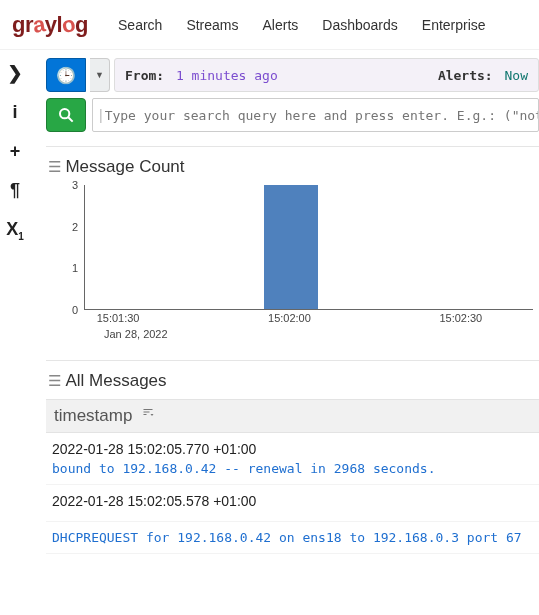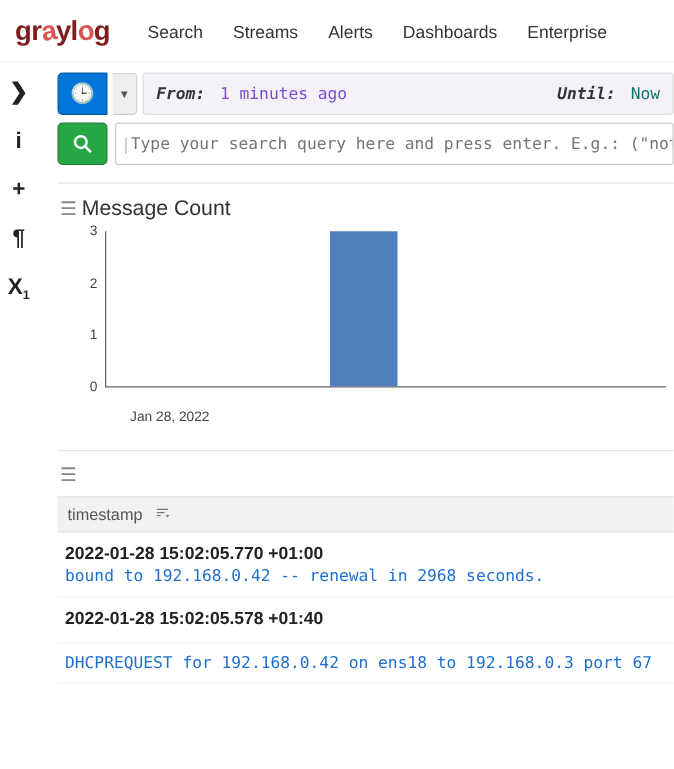--- a/index.html
+++ b/index.html
@@ -17,21 +17,21 @@
     .rail .ricon { font-size: 18px; color: #222; font-weight: bold; }
 
     
     .main { position: absolute; left: 40px; top: 50px; right: 0; bottom: 0; padding: 8px 0 0 6px; }
 
     
     .timebar { display: flex; align-items: center; gap: 4px; margin-bottom: 6px; padding-right: 0; }
     .clockbtn { background: #0275d8; color: #fff; height: 34px; width: 40px; border: 1px solid #025aa5; border-radius: 4px 0 0 4px; display:flex; align-items:center; justify-content:center; font-size:16px; }
     .clockdd { height: 34px; width: 20px; background:#eceeef; border:1px solid #ccc; border-left:none; border-radius:0 4px 4px 0; display:flex; align-items:center; justify-content:center; font-size:9px; color:#555; }
     .trbox { flex: 1; background: #f4f1f8; border: 1px solid #ddd; border-radius: 3px; height: 34px; display:flex; align-items:center; padding: 0 10px; font-family: ui-monospace, Menlo, Consolas, monospace; font-size: 13px; justify-content: space-between; overflow:hidden;}
-    .trbox b { color:#333; font-weight:700;font-style:italic; }
+    .trbox b { color:#333; font-weight:700; }
     .trbox .fromval { color: #7b4dcf; margin-left: 4px; }
     .trbox .untilval { color: #0f766e; margin-left: 4px; }
 
     
     .searchrow { display:flex; align-items:center; gap:6px; margin-bottom: 14px;}
     .searchbtn { background:#28a745; color:#fff; width:40px; height:34px; border-radius:4px; border:1px solid #1e7e34; display:flex; align-items:center; justify-content:center; font-size:15px; }
     .searchwrap { flex:1; border:1px solid #ccc; border-radius:2px; height:34px; display:flex; align-items:center; padding-left:6px; background:#fff; overflow:hidden;}
     .searchwrap input { border:none; outline:none; width:100%; font-family: ui-monospace, Menlo, Consolas, monospace; font-size:13px; color:#999;}
 
     
@@ -44,24 +44,24 @@
     .yaxis { position:absolute; left: 0; top: 0; bottom: 30px; width: 36px; }
     .yaxis .tick { position:absolute; right: 4px; font-size: 11px; color:#444; transform: translateY(50%); }
     .plotarea { position:absolute; left: 38px; right: 0; top: 0; bottom: 30px; border-bottom: 1px solid #666; border-left: 1px solid #666;}
     .bar { position:absolute; background:#4f81bd; bottom:0; }
     .xaxis { position:absolute; left: 36px; right:0; bottom: 14px; height: 14px; }
     .xaxis .xtick { position:absolute; font-size:11px; color:#444; transform: translateX(-50%); }
     .chart-date { position:absolute; left: 10px; bottom: 0; font-size: 11px; color:#444;margin-left:48px; }
 
     
     .msgs { margin-top: 20px; }
-    .msgs-head { background:#f1f1f1; padding: 6px 8px; display:flex; align-items:flex-start; gap:10px; color:#555; font-size:13px; border: 1px solid #e3e3e3; border-left:none; border-right:none;}
+    .msgs-head { background:#f1f1f1; padding: 6px 8px; display:flex; align-items:flex-start; gap:10px; color:#555; font-size:17px; border: 1px solid #e3e3e3; border-left:none; border-right:none;}
     .sort-icon { font-size: 12px; color:#777; display:inline-block;}
     .msgrow { padding: 8px 6px; border-bottom: 1px solid #f3f3f3; }
-    .ts-line { font-weight: 700; color:#222; font-size: 14px; margin-bottom: 4px; }
+    .ts-line { font-weight: 400; color:#222; font-size: 14px; margin-bottom: 4px; }
     .msg-text { font-family: ui-monospace, Menlo, Consolas, monospace; font-size: 13px; color:#1f6fd0; white-space: nowrap; overflow:hidden;}
   </style>
 </head>
 <body>
 
 <div class="navbar">
   <div class="logo"><span class="g1">gr</span><span class="red">a</span><span class="g1">yl</span><span class="red">o</span><span class="g1">g</span></div>
   <div class="navitem">Search</div>
   <div class="navitem">Streams</div>
   <div class="navitem">Alerts</div>
@@ -85,21 +85,21 @@
       </div>
     <div class="clockdd">
         <span>▼</span>
       </div>
     <div class="trbox">
       <span>
         <b>From:</b>
         <span class="fromval">1 minutes ago</span>
       </span>
       <span>
-        <b>Until:</b>
+        <b>Alerts:</b>
         <span class="untilval">Now</span>
       </span>
     </div>
   </div>
 
   <div class="searchrow">
     <div class="searchbtn">
       <svg width="16" height="16" viewBox="0 0 24 24" fill="none" stroke="#fff" stroke-width="3">
           <circle cx="10" cy="10" r="7"></circle>
           <line x1="15" y1="15" x2="22" y2="22"></line>
@@ -120,45 +120,51 @@
     <div class="chart">
       <div class="yaxis">
         <div class="tick" style="bottom:100%;">3</div>
         <div class="tick" style="bottom:66.6%;">2</div>
         <div class="tick" style="bottom:33.3%;">1</div>
         <div class="tick" style="bottom:0%;">0</div>
       </div>
       <div class="plotarea">
         <div class="bar" style="left:40%; width:12%; height:100%;"></div>
       </div>
+      <div class="xaxis">
+        <div class="xtick" style="left:8%;">15:01:30</div>
+        <div class="xtick" style="left:46%;">15:02:00</div>
+        <div class="xtick" style="left:84%;">15:02:30</div>
+      </div>
       <div class="chart-date">Jan 28, 2022</div>
     </div>
   </div>
 
   <div class="panel msgs">
     <div class="panel-title">
       <span class="hamb">☰</span>
+      <span>All Messages</span>
     </div>
 
     <div class="msgs-head">
       <span>timestamp</span>
       <span class="sort-icon">
         <svg width="12" height="12" viewBox="0 0 24 24" fill="#777">
             <path d="M3 6h18v2H3zM3 11h12v2H3zM3 16h6v2H3z"></path>
             <path d="M20 20l-3-4h6z"></path>
           </svg>
       </span>
     </div>
 
     <div class="msgrow">
       <div class="ts-line">2022-01-28 15:02:05.770 +01:00</div>
       <div class="msg-text">bound to 192.168.0.42 -- renewal in 2968 seconds.</div>
     </div>
     <div class="msgrow">
-      <div class="ts-line">2022-01-28 15:02:05.578 +01:40</div>
+      <div class="ts-line">2022-01-28 15:02:05.578 +01:00</div>
     </div>
     <div class="msgrow">
       <div class="msg-text">DHCPREQUEST for 192.168.0.42 on ens18 to 192.168.0.3 port 67</div>
     </div>
 
   </div>
 
 </div>
 
 </body></html>

